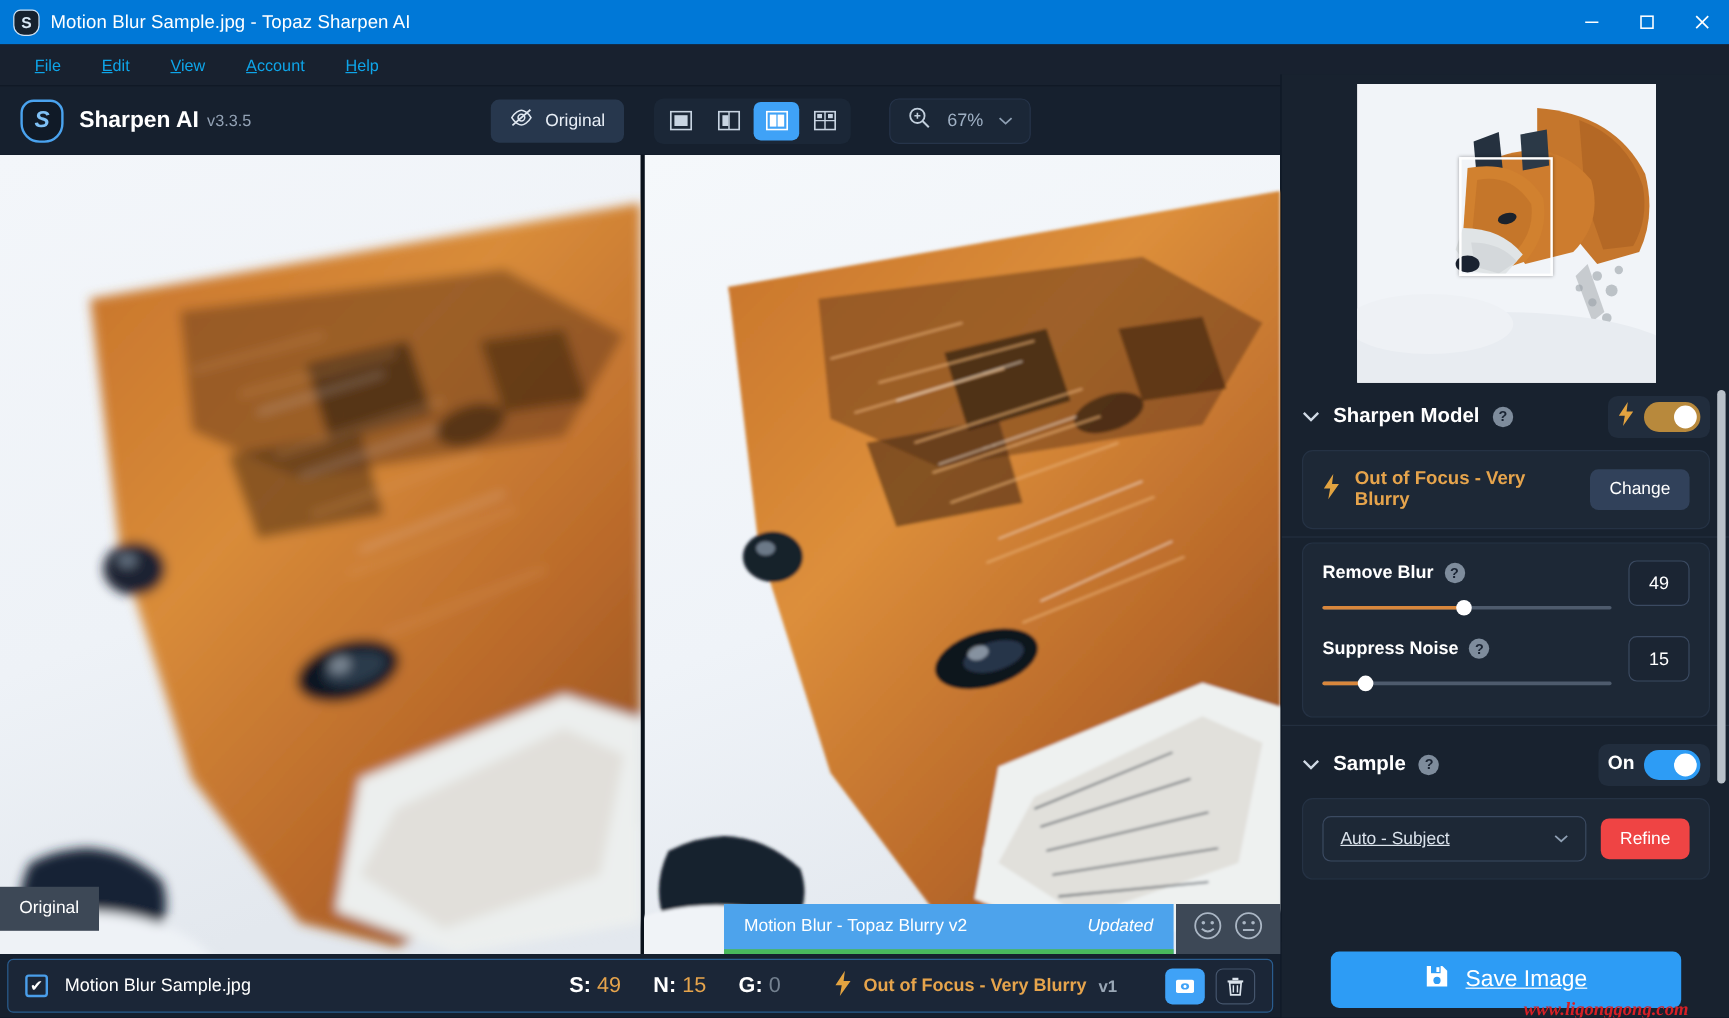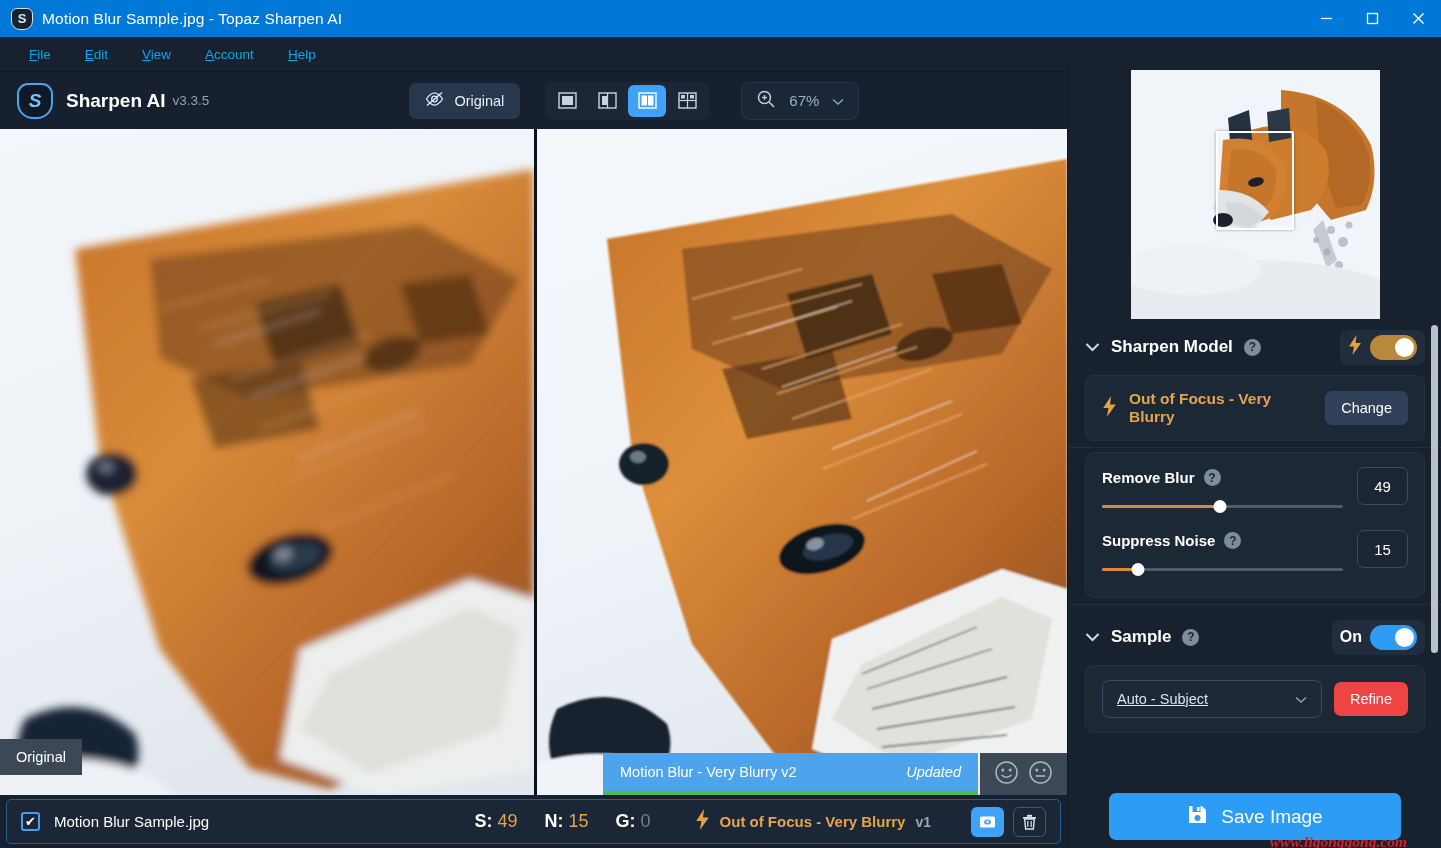--- a/index.html
+++ b/index.html
@@ -206,21 +206,21 @@
   }
   .divider-h { height: 1px; background: #232f3f; margin: 6px 0 4px; }
 
   .save-area {
     position: absolute; bottom: 0; left: 0; width: 374px; height: 63px;
     background: #18222f; display: flex; align-items: center; justify-content: center;
   }
   .save-btn {
     width: 292px; height: 47px; background: #2d9cf5; border-radius: 7px;
     display: flex; align-items: center; justify-content: center; gap: 13px;
-    color: #ffffff; font-size: 19px; cursor: pointer; position: relative;
+    color: #ffffff; font-size: 19px; cursor: pointer; position: relative; text-decoration: underline;
   }
   .watermark {
     position: absolute; right: -6px; bottom: -11px; color: #d72026;
     font-size: 15.5px; font-weight: bold; font-style: italic;
     font-family: "Liberation Serif", serif; white-space: nowrap;
   }
 
   
   .filebar {
     position: absolute; top: 795px; left: 0; width: 1067px; height: 53px;
@@ -480,21 +480,21 @@
               <path d="M335 580 L470 548"></path>
               <path d="M340 600 L478 578"></path>
             <path d="M345 618 L470 606"></path>
               <path d="M325 545 L440 498"></path>
           </g>
           <ellipse cx="60" cy="695" rx="120" ry="70" fill="#f0f3f7"></ellipse>
         </g>
       </svg>
 
       <div class="result-bar">
-        <span class="result-name">Motion Blur - Very Blurry v2</span>
+        <span class="result-name">Motion Blur - Topaz Blurry v2</span>
         <span class="result-status">Updated</span>
       </div>
       <div class="feedback">
         <span class="emoji-btn">
           <svg width="25" height="25" viewBox="0 0 25 25">
             <circle cx="12.5" cy="12.5" r="10.5" fill="none" stroke="#aab6c4" stroke-width="1.5"></circle>
             <circle cx="8.8" cy="10" r="1.5" fill="#aab6c4"></circle>
               <circle cx="16.2" cy="10" r="1.5" fill="#aab6c4"></circle>
             <path d="M7.5 15 Q12.5 19.5 17.5 15" fill="none" stroke="#aab6c4" stroke-width="1.6"></path>
           </svg>

